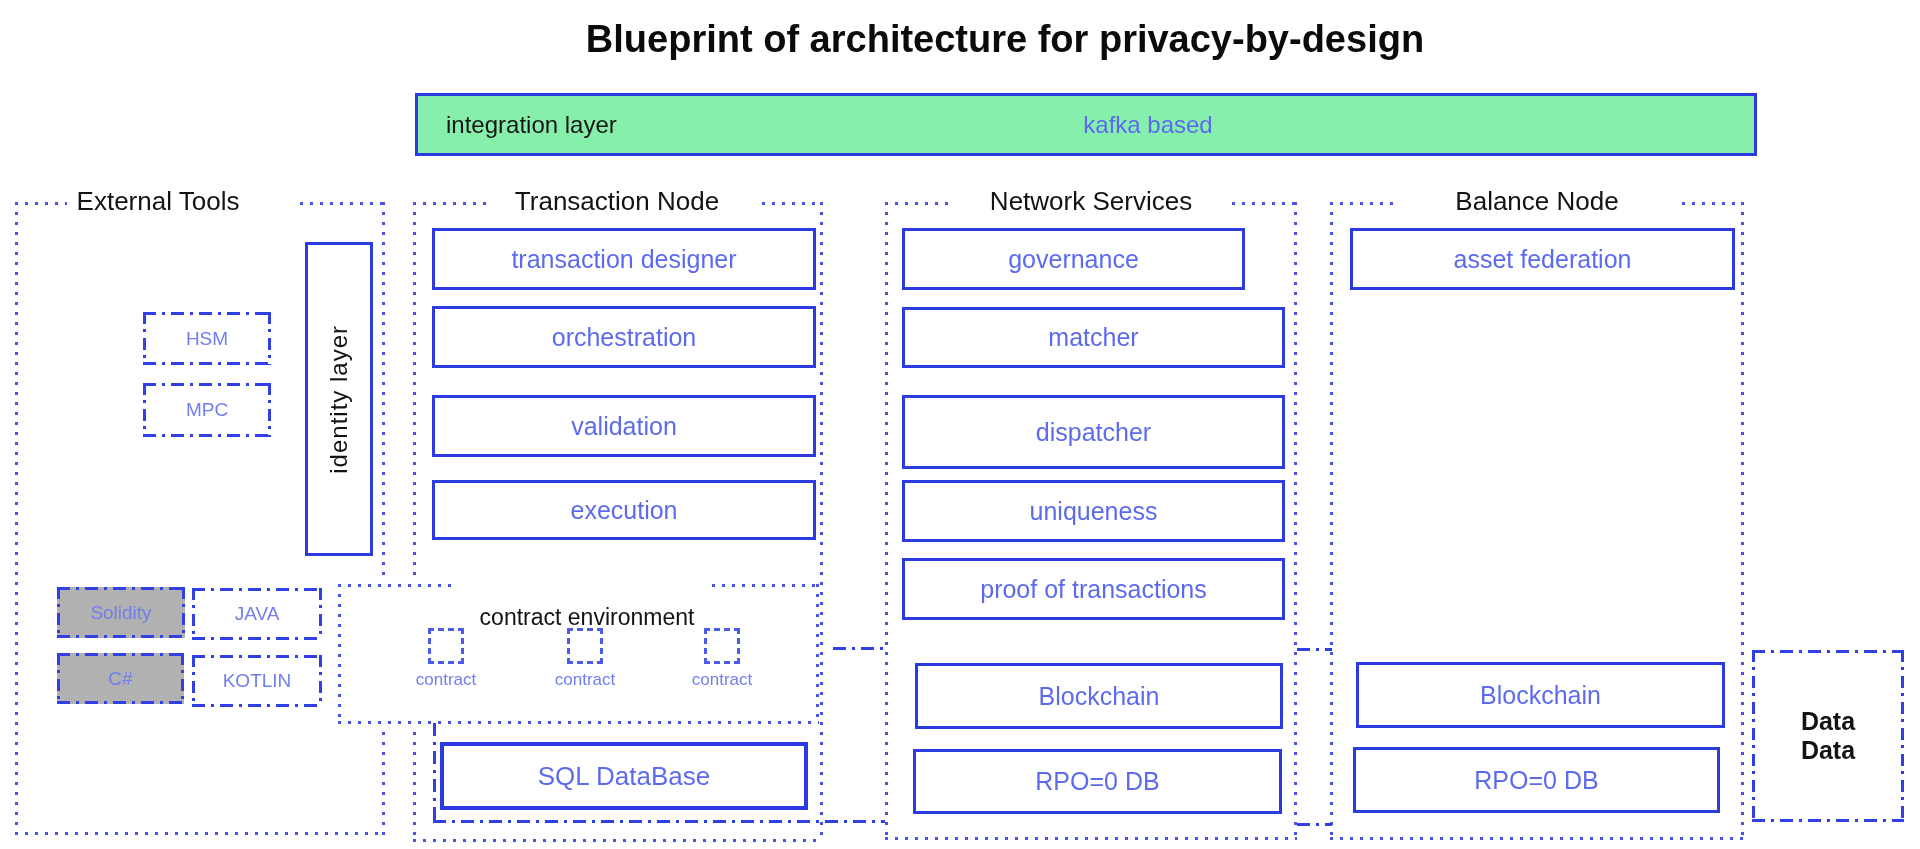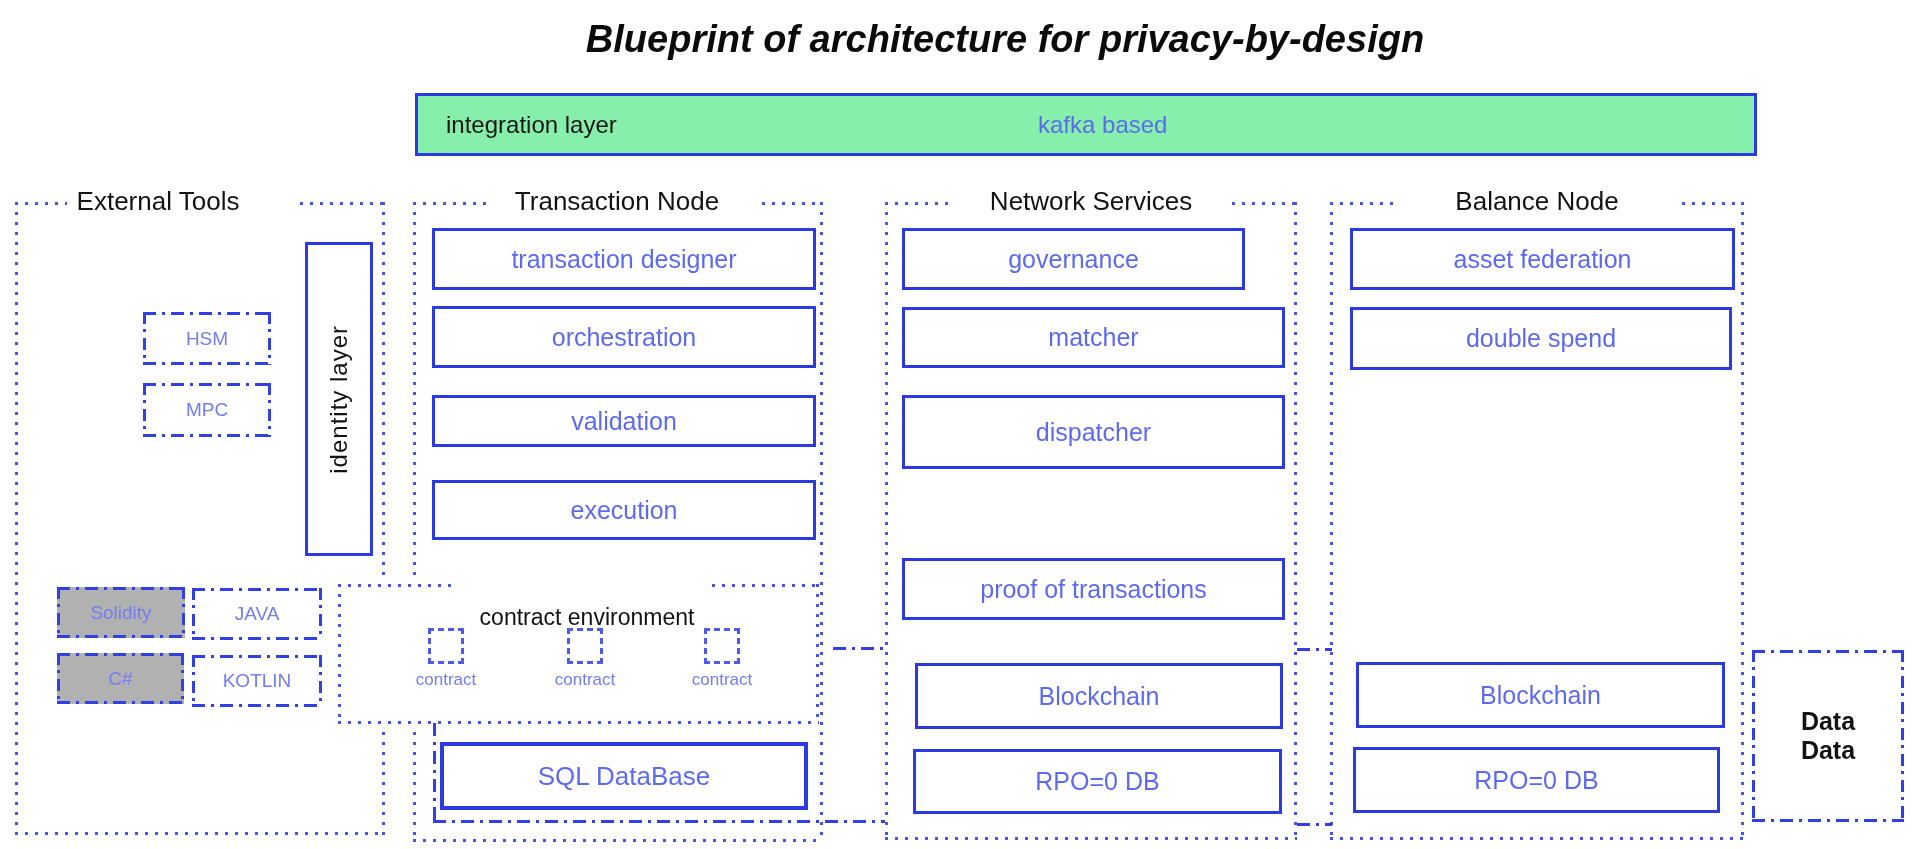--- a/index.html
+++ b/index.html
@@ -42,28 +42,28 @@
          background-size:100% 3px,100% 3px,3px 100%,3px 100%;
          background-repeat:no-repeat}
   .ddbox.gray{background-color:var(--gray)}
 
   .heading{position:absolute;color:var(--ink);font-size:26px;text-align:center;
            white-space:nowrap;z-index:2}
   .subheading{position:absolute;color:var(--ink);font-size:23px;text-align:center;
               white-space:nowrap;z-index:2}
 
   #title{position:absolute;left:455px;top:18px;width:1100px;text-align:center;
-         font-size:38px;font-weight:bold;font-style:italic;color:#0b0b0b;z-index:3}
+         font-size:38px;font-weight:bold;color:#0b0b0b;z-index:3}
 
   #intbox{position:absolute;left:415px;top:93px;width:1342px;height:63px;
           border:3px solid var(--solid);background:#86efac;z-index:3}
   #intbox .intlabel{position:absolute;left:28px;top:50%;transform:translateY(-50%);
           font-size:24px;color:#161616}
   #intbox .kafka{position:absolute;left:620px;top:50%;transform:translateY(-50%);
-          width:220px;font-size:24px;color:var(--lbl)}
+          width:220px;text-align:center;font-size:24px;color:var(--lbl)}
 
   .idbox{position:absolute;left:305px;top:242px;width:68px;height:314px;
          border:3px solid var(--solid);background:#fff;z-index:3;
          display:flex;align-items:center;justify-content:center}
   .idbox span{writing-mode:vertical-rl;transform:rotate(180deg);font-size:24px;
          color:var(--ink);letter-spacing:1px;white-space:nowrap}
 
   .envbg{position:absolute;left:338px;top:578px;width:482px;height:147px;background:#fff;z-index:2}
 
   .cicon{position:absolute;width:36px;height:36px;border:3px dashed #4e5ae9;background:#fff;z-index:3}
@@ -120,21 +120,21 @@
   <div class="hdot" style="left:413px;top:839px;width:410px"></div>
   <div class="hdot" style="left:413px;top:202px;width:78px"></div>
   <div class="hdot" style="left:762px;top:202px;width:58px"></div>
 
   <div class="box" style="left:432px;top:228px;width:384px;height:62px">
     <span>transaction designer</span>
   </div>
   <div class="box" style="left:432px;top:306px;width:384px;height:62px">
     <span>orchestration</span>
   </div>
-  <div class="box" style="left:432px;top:395px;width:384px;height:52px">
+  <div class="box" style="left:432px;top:395px;width:384px;height:62px">
     <span>validation</span>
   </div>
   <div class="box" style="left:432px;top:480px;width:384px;height:60px">
     <span>execution</span>
   </div>
 
   <div class="envbg"></div>
   <div class="subheading" style="left:462px;top:604px;width:250px">contract environment</div>
   <div class="vdot z2" style="left:338px;top:584px;height:139px"></div>
   <div class="vdot z2" style="left:816px;top:584px;height:139px"></div>
@@ -168,43 +168,43 @@
 
   <div class="box" style="left:902px;top:228px;width:343px;height:62px">
     <span>governance</span>
   </div>
   <div class="box" style="left:902px;top:307px;width:383px;height:61px">
     <span>matcher</span>
   </div>
   <div class="box" style="left:902px;top:395px;width:383px;height:74px">
     <span>dispatcher</span>
   </div>
+  <div class="box" style="left:902px;top:480px;width:383px;height:62px">
+    <span>uniqueness</span>
+  </div>
   <div class="box" style="left:902px;top:558px;width:383px;height:62px">
     <span>proof of transactions</span>
   </div>
   <div class="box" style="left:915px;top:663px;width:368px;height:66px">
     <span>Blockchain</span>
   </div>
   <div class="box" style="left:913px;top:749px;width:369px;height:65px">
     <span>RPO=0 DB</span>
   </div>
 
   <div class="heading" style="left:1412px;top:186px;width:250px">Balance Node</div>
   <div class="vdot" style="left:1330px;top:202px;height:638px"></div>
   <div class="vdot" style="left:1741px;top:202px;height:638px"></div>
   <div class="hdot" style="left:1330px;top:837px;width:414px"></div>
   <div class="hdot" style="left:1330px;top:202px;width:70px"></div>
   <div class="hdot" style="left:1682px;top:202px;width:59px"></div>
 
   <div class="box" style="left:1350px;top:228px;width:385px;height:62px">
     <span>asset federation</span>
   </div>
-  <div class="box" style="left:1350px;top:307px;width:382px;height:63px">
-    <span>double spend</span>
-  </div>
   <div class="box" style="left:1356px;top:662px;width:369px;height:66px">
     <span>Blockchain</span>
   </div>
   <div class="box" style="left:1353px;top:747px;width:367px;height:66px">
     <span>RPO=0 DB</span>
   </div>
 
   <div class="ddbox dlbox">
     <div class="dltext">
       <div>Data</div>

